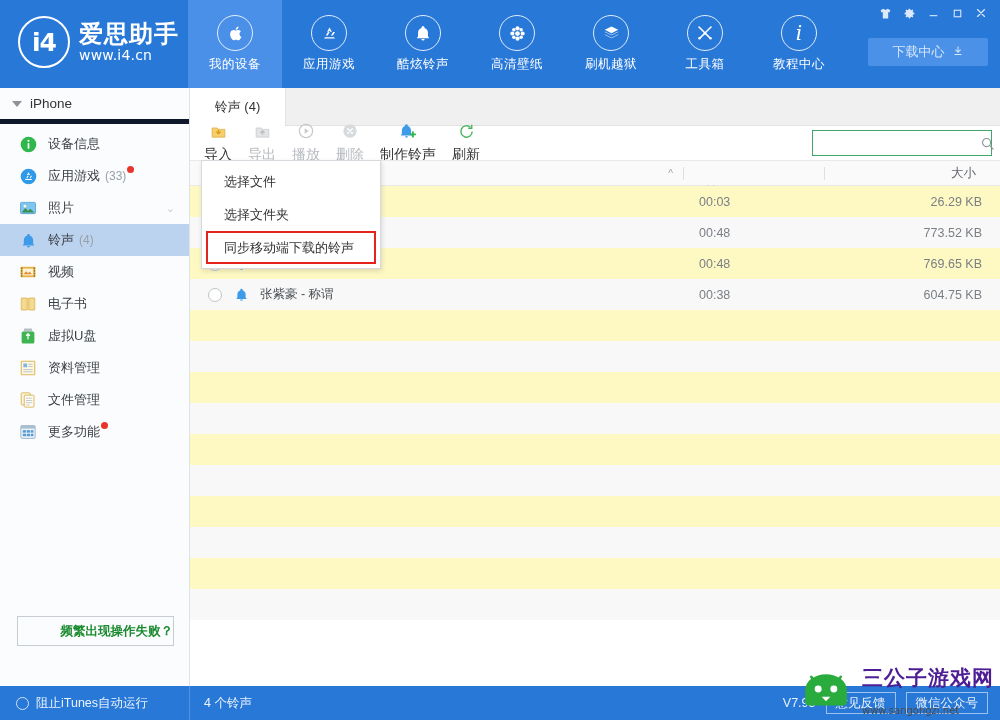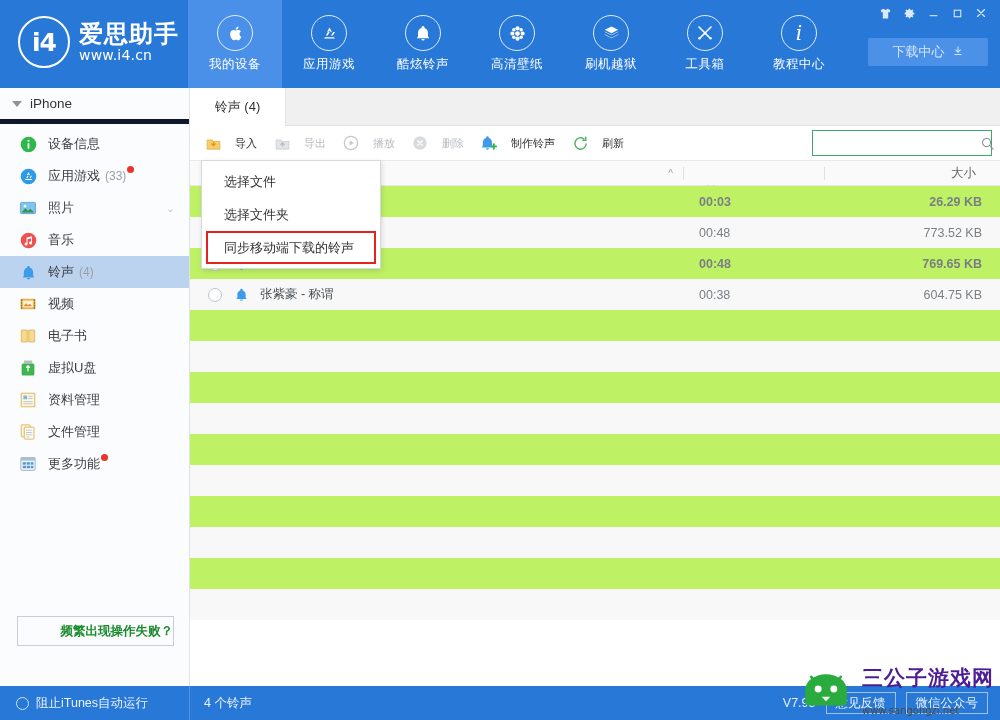--- a/index.html
+++ b/index.html
@@ -95,21 +95,21 @@
 
   .tabstrip { height: 38px; background: #f0f0f0; border-bottom: 1px solid #e2e2e2; position: relative; }
   .tab {
     position: absolute; left: 0; top: 0; width: 96px; height: 38px; background: #fff;
     display: flex; align-items: center; justify-content: center;
     font-size: 13px; color: #333; border-right: 1px solid #e2e2e2; cursor: pointer;
   }
 
   .toolbar { height: 34px; display: flex; align-items: center; padding-left: 14px; gap: 16px;
              background: #fff; position: relative; }
-  .tb-btn { display: flex; align-items: center; gap: 13px; font-size: 11px; color: #333; cursor: pointer; }
+  .tb-btn { display: flex; align-items: center; gap: 6px; font-size: 14px; color: #333; cursor: pointer; flex-direction: column; }
   .tb-btn.disabled { color: #b6babf; cursor: default; }
   .tb-ico { width: 18px; height: 18px; display: flex; align-items: center; justify-content: center; }
 
   .searchbox {
     position: absolute; right: 8px; top: 4px; width: 180px; height: 26px;
     border: 1px solid #3fa76a; background: #fff; display: flex; align-items: center;
   }
   .searchbox input {
     border: none; outline: none; flex: 1; height: 24px; padding: 0 6px; font-size: 12px;
     font-family: "Liberation Sans", sans-serif; background: transparent;
@@ -124,21 +124,21 @@
   .th { display: flex; align-items: center; height: 26px; }
   .th-sep { width: 1px; height: 13px; background: #e0e0e0; }
   .th-name { flex: 1; padding-left: 22px; position: relative; }
   .sort-caret { position: absolute; right: 10px; top: 8px; color: #9aa0a6; font-size: 10px; }
   .th-dur { width: 140px; padding-left: 14px; margin-top: 38px; }
   .th-size { width: 175px; text-align: right; padding-right: 24px; justify-content: flex-end; }
 
   .rows { position: relative; }
   .row { height: 31px; display: flex; align-items: center; font-size: 12.5px; color: #4a4f55; }
   .row.odd { background: #f8f8f8; }
-  .row.even { background: #bef264; font-weight: bold; }
+  .row.even { background: #fef9c3; }
   .cell-name { flex: 1; display: flex; align-items: center; padding-left: 18px; }
   .rowcheck { width: 14px; height: 14px; border-radius: 50%; border: 1px solid #bfc4c9; background: #fff; flex:0 0 14px;}
   .bell-ico { width: 18px; margin-left: 12px; margin-right: 8px; display: flex; align-items: center; }
   .cell-dur { width: 140px; padding-left: 14px; color: #7a7f85; }
   .cell-size { width: 175px; text-align: right; padding-right: 18px; color: #7a7f85; }
 
   
   .dropdown {
     position: absolute; left: 11px; top: 72px; width: 180px;
     background: #fff; border: 1px solid #d6d9dd; box-shadow: 1px 2px 5px rgba(0,0,0,0.13);
@@ -336,29 +336,20 @@
           <svg width="18" height="18" viewBox="0 0 24 24">
               <rect x="2" y="4.5" width="20" height="15" rx="1.5" fill="#7ec5ef" stroke="#4a9bd0" stroke-width="1"></rect>
               <circle cx="8" cy="9.5" r="1.8" fill="#fff8d0"></circle>
               <path d="M3.5 18l5-6 3.5 4 3-3 5.5 5z" fill="#3b8f4e"></path>
             </svg>
         </div>
         <span>照片</span>
         <span class="chev-side">⌄</span>
       </div>
 
-      <div class="side-item">
-        <div class="si-ico">
-          <svg width="17" height="17" viewBox="0 0 24 24">
-              <circle cx="12" cy="12" r="11" fill="#f0514e"></circle>
-              <path d="M15.5 6.3l-6.2 1.5v7.3a2.1 2.1 0 1 0 1.4 1.95V10.2l4.8-1.2v4.6a2.1 2.1 0 1 0 1.4 1.95V6.3z" fill="#fff"></path>
-            </svg>
-        </div>
-        <span>音乐</span>
-      </div>
 
       <div class="side-item active">
         <div class="si-ico">
           <svg width="17" height="17" viewBox="0 0 24 24" fill="#3d9be9">
               <path d="M12 22a2.2 2.2 0 0 0 2.2-2.1H9.8A2.2 2.2 0 0 0 12 22zm6.6-5.2v-5c0-3.1-1.7-5.7-4.6-6.4v-.7a2 2 0 1 0-4 0v.7c-2.9.7-4.6 3.3-4.6 6.4v5L4 18.2v.9h16v-.9l-1.4-1.4z"></path>
             </svg>
         </div>
         <span>铃声</span>
         <span class="si-count">(4)</span>
       </div>

